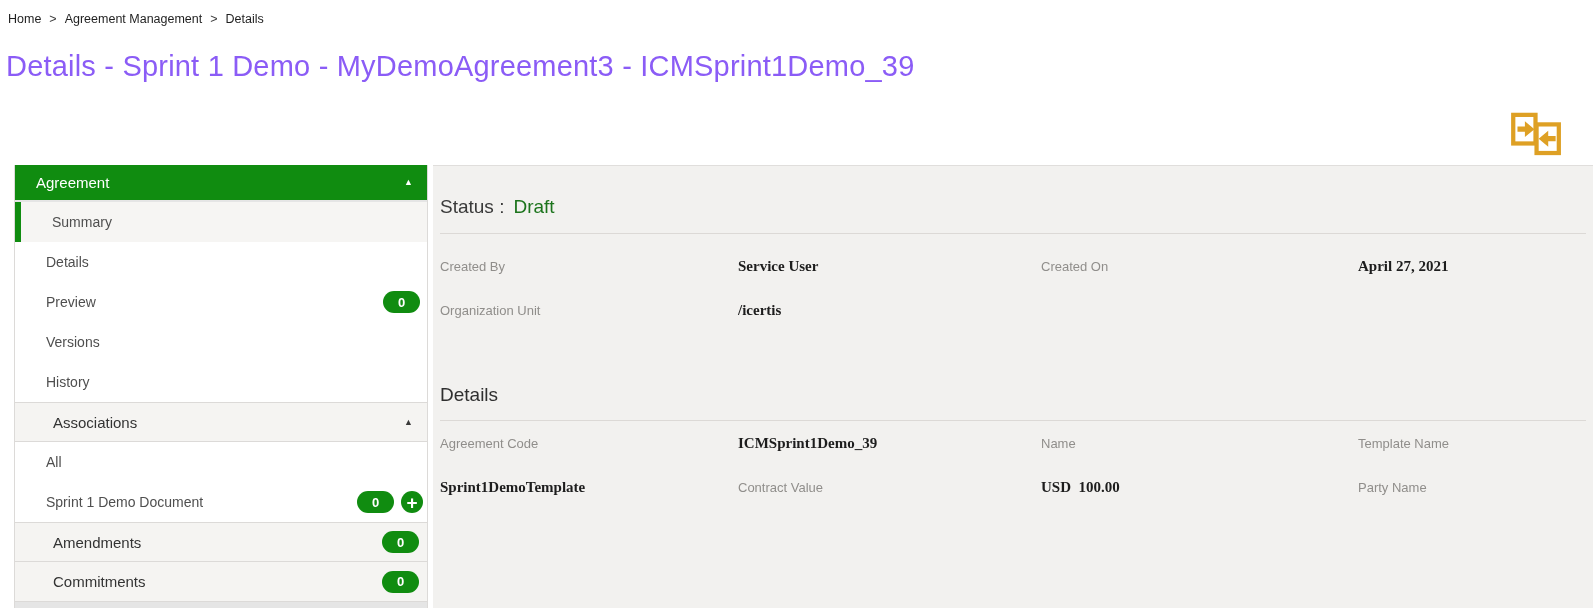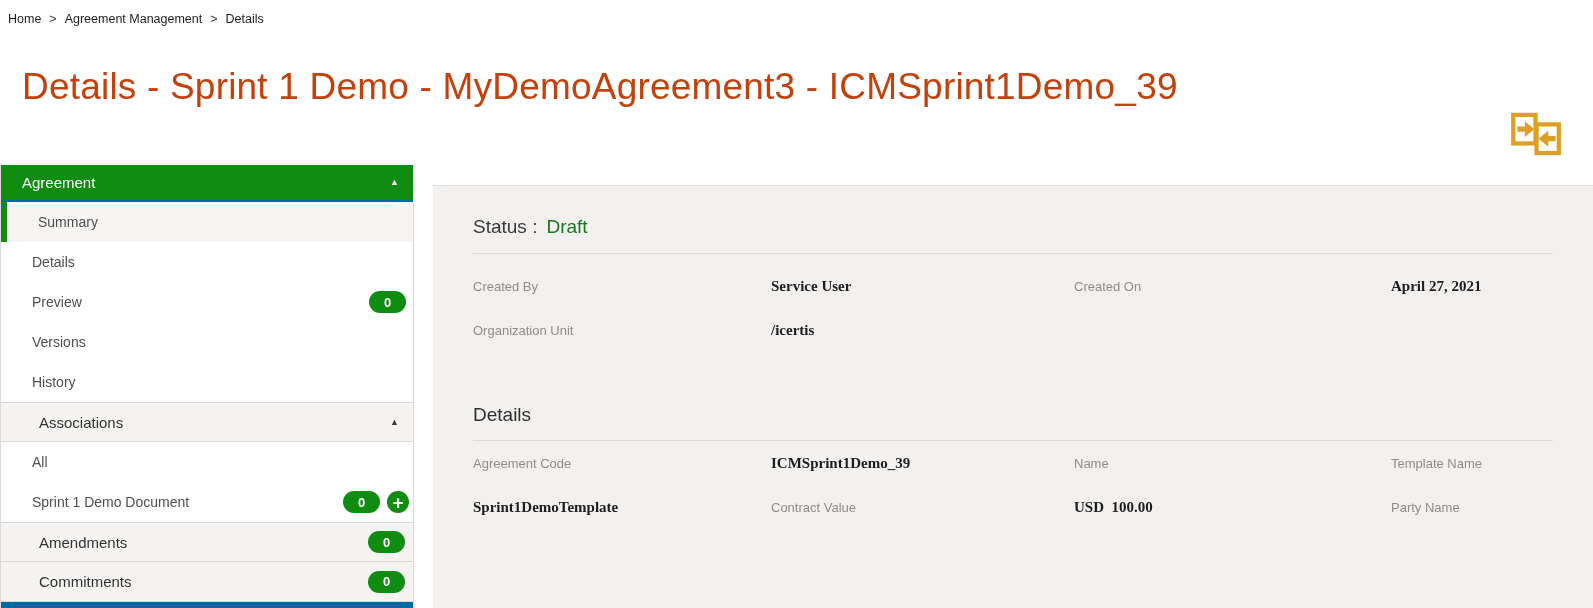--- a/index.html
+++ b/index.html
@@ -8,27 +8,27 @@
     width:1593px; height:608px; position:relative; overflow:hidden;
     background:#ffffff; font-family:"Liberation Sans", sans-serif; color:#222;
   }
 
   
   .breadcrumb { position:absolute; left:8px; top:12px; display:flex; gap:8px; font-size:12.5px; color:#1f1f1f; }
   .breadcrumb .crumb { cursor:pointer; }
   .breadcrumb .sep { color:#3c3c3c; }
 
   
-  .page-title { position:absolute; left:6px; top:50px; margin:16px; font-size:37px; font-weight:300; color:#c2410c; letter-spacing:.2px; white-space:nowrap; }
+  .page-title { position:absolute; left:6px; top:50px; margin:0; font-size:29px; font-weight:300; color:#8b5cf6; letter-spacing:.2px; white-space:nowrap; }
 
   
   .compare-btn { position:absolute; top:111px; right:31px; width:53px; height:48px; cursor:pointer; background:none; border:none; padding:0; }
 
   
-  .sidebar { position:absolute; left:0; top:165px; bottom:0; width:414px; background:#0369a1;
+  .sidebar { position:absolute; left:14px; top:165px; bottom:0; width:414px; background:#e5e5e5;
              border-left:1px solid #dcdad8; border-right:1px solid #dcdad8; }
   .sb-header { display:flex; align-items:center; }
   .sb-header.green { height:35px; background:#108c10; color:#fff; font-size:15px; padding:0 14px 0 21px; cursor:pointer; }
   .sb-header .tri { margin-left:auto; font-size:9px; line-height:1; }
   .sb-header.gray { height:40px; background:#f5f4f2; color:#333; font-size:15px; padding:0 8px 0 38px;
                     border-top:1px solid #dcdad8; border-bottom:1px solid #dcdad8; cursor:pointer; }
   .sb-header.gray + .sb-header.gray { border-top:none; }
   .sb-header.gray .tri { color:#3a3a3a; margin-right:6px; }
   .sb-item { position:relative; height:40px; display:flex; align-items:center; padding-left:31px;
              font-size:14px; color:#4f4f4f; cursor:pointer; background:#fff; }
@@ -38,21 +38,21 @@
            font-size:13px; font-weight:bold; display:inline-flex; align-items:center; justify-content:center; }
   .sb-item .badge { position:absolute; right:7px; top:9px; }
   .sb-item .badge.shift { right:33px; }
   .sb-header .badge { margin-left:auto; }
   .add-btn { position:absolute; right:4px; top:9px; width:22px; height:22px; border-radius:50%;
              background:#108c10; color:#fff; font-size:19px; line-height:21px; font-weight:bold;
              text-align:center; cursor:pointer; border:none; padding:0; }
 
   
   .main { position:absolute; left:433px; top:165px; right:0; bottom:0; background:#f2f1ef;
-          border-top:1px solid #e0dedc; padding:0 40px;margin-top:20px; }
+          border-top:1px solid #e0dedc; padding:0 7px; }
   .status-row { padding-top:30px; font-size:19px; color:#3a3a3a; }
   .status-value { color:#1c741c; margin-left:9px; }
   .hr { border-top:1px solid #dcd9d6; margin-top:15px; }
   .sec-heading { margin:52px 0 0; font-size:19px; font-weight:400; color:#2f2f2f; }
   .hr.under-heading { margin-top:14px; }
   .fgrid { display:grid; grid-template-columns:298px 303px 317px 1fr; margin-top:10px; }
   .fgrid.details-grid { margin-top:0; }
   .fgrid > div { height:44px; display:flex; align-items:center; }
   .fl { font-size:13px; color:#908e8b; }
   .fv { font-size:15px; font-weight:700; color:#1d1d1d; white-space:pre;font-family:Liberation Serif, serif; }

